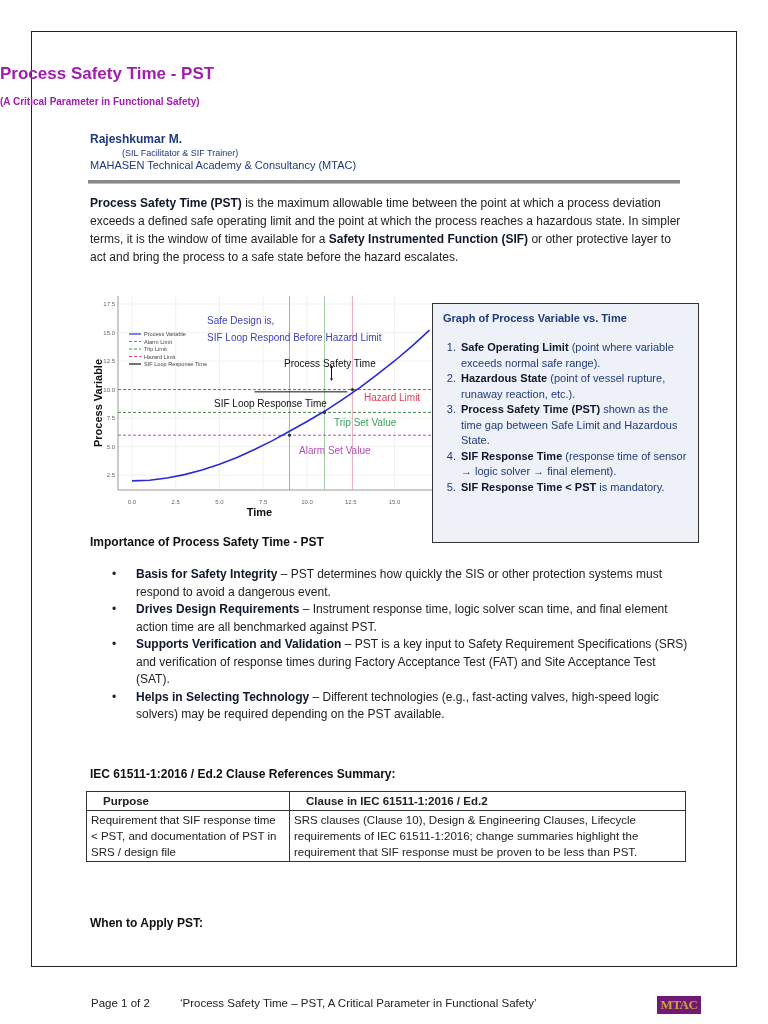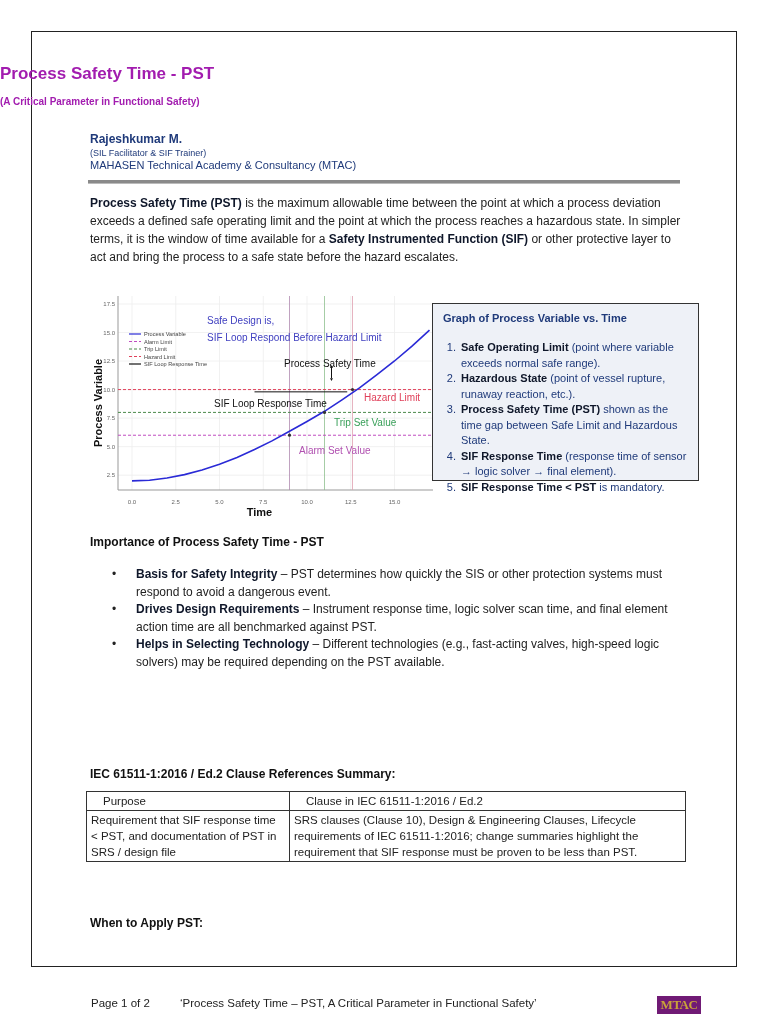--- a/index.html
+++ b/index.html
@@ -6,48 +6,48 @@
   body { width:768px; height:1024px; position:relative; overflow:hidden;
          font-family:"Liberation Sans", sans-serif; color:#111; }
   .page-frame { position:absolute; left:31px; top:31px; width:706px; height:936px;
                 border:1.5px solid #222; box-sizing:border-box; }
   .title { position:absolute; left:0; width:716px; color:#a21caf;
            font-weight:bold; }
   .title.main { top:64px; font-size:17px; }
   .title.sub { top:96px; font-size:10px; }
   .author { position:absolute; left:90px; top:132px; color:#1f3a7a; }
   .author .name { font-weight:bold; font-size:12px; }
-  .author .role { font-size:9px; margin-top:2px; }
+  .author .role { font-size:9px; margin-top:2px;margin-left:32px; }
   .author .org { font-size:11px; margin-top:1px; }
   .rule { position:absolute; left:88px; top:180px; width:592px; height:3px;
           background:#8a8a8a; border-bottom:1px solid #bbb; }
   .para { position:absolute; left:90px; top:194px; width:600px; font-size:12px; line-height:18px; color:#222; }
   b { font-weight:bold; color:#0f172a; }
 
   .chart { position:absolute; left:88px; top:290px; width:350px; height:230px; }
   .chart svg { width:350px; height:230px; display:block; }
 
-  .infobox { position:absolute; left:432px; top:303px; width:267px; height:178px;
+  .infobox { position:absolute; left:432px; top:303px; width:267px; height:240px;
              border:1.5px solid #333; background:#eef1f7; box-sizing:border-box;
              padding:8px 10px; color:#1f3a7a; font-size:11px; }
   .infobox .ib-title { font-weight:bold; font-size:11px; margin-bottom:16px; }
   .infobox ol { margin:0; padding-left:16px; line-height:15.5px; }
   .infobox ol li { padding-left:2px; }
 
   .section-h { position:absolute; left:90px; font-weight:bold; font-size:12px; color:#111; }
   .bullets { position:absolute; left:112px; top:566px; width:580px; margin:0; padding:0;
              list-style:none; font-size:12px; line-height:17.5px; color:#222; }
   .bullets li { position:relative; padding-left:24px; }
   .bullets li::before { content:"\2022"; position:absolute; left:0; top:0; }
 
   table.clauses { position:absolute; left:86px; top:791px; width:600px; border-collapse:collapse;
                   font-size:11.5px; color:#222; }
   table.clauses td, table.clauses th { border:1px solid #333; padding:1px 4px; vertical-align:middle;
                   text-align:left; line-height:16px; }
-  table.clauses th { font-weight:normal;padding-left:16px; }
+  table.clauses th { font-weight:bold;padding-left:16px; }
   table.clauses td.c1 { width:194px; }
 
   .footer { position:absolute; top:997px; font-size:11.5px; color:#222; }
   .logo { position:absolute; left:657px; top:996px; width:44px; height:18px; background:#701a75;
           color:#c9a23a; font-weight:bold; font-family:"Liberation Serif", serif; font-size:13px;
           text-align:center; line-height:18px; letter-spacing:-0.5px; }
 </style>
 </head>
 <body>
 
@@ -142,20 +142,21 @@
     <li><b>SIF Response Time</b><span> (response time of sensor → logic solver → final element).</span></li>
     <li><b>SIF Response Time &lt; PST</b><span> is mandatory.</span></li>
   </ol>
 </div>
 
 <div class="section-h" style="top:535px;">Importance of Process Safety Time - PST</div>
 
 <ul class="bullets">
   <li><b>Basis for Safety Integrity</b><span> – PST determines how quickly the SIS or other protection systems must respond to avoid a dangerous event.</span></li>
   <li><b>Drives Design Requirements</b><span> – Instrument response time, logic solver scan time, and final element action time are all benchmarked against PST.</span></li>
+  <li><b>Supports Verification and Validation</b><span> – PST is a key input to Safety Requirement Specifications (SRS) and verification of response times during Factory Acceptance Test (FAT) and Site Acceptance Test (SAT).</span></li>
   <li><b>Helps in Selecting Technology</b><span> – Different technologies (e.g., fast-acting valves, high-speed logic solvers) may be required depending on the PST available.</span></li>
 </ul>
 
 <div class="section-h" style="top:767px;">IEC 61511-1:2016 / Ed.2 Clause References Summary:</div>
 
 <table class="clauses">
   <tbody>
       <tr>
     <th class="c1">Purpose</th>
     <th>Clause in IEC 61511-1:2016 / Ed.2</th>

